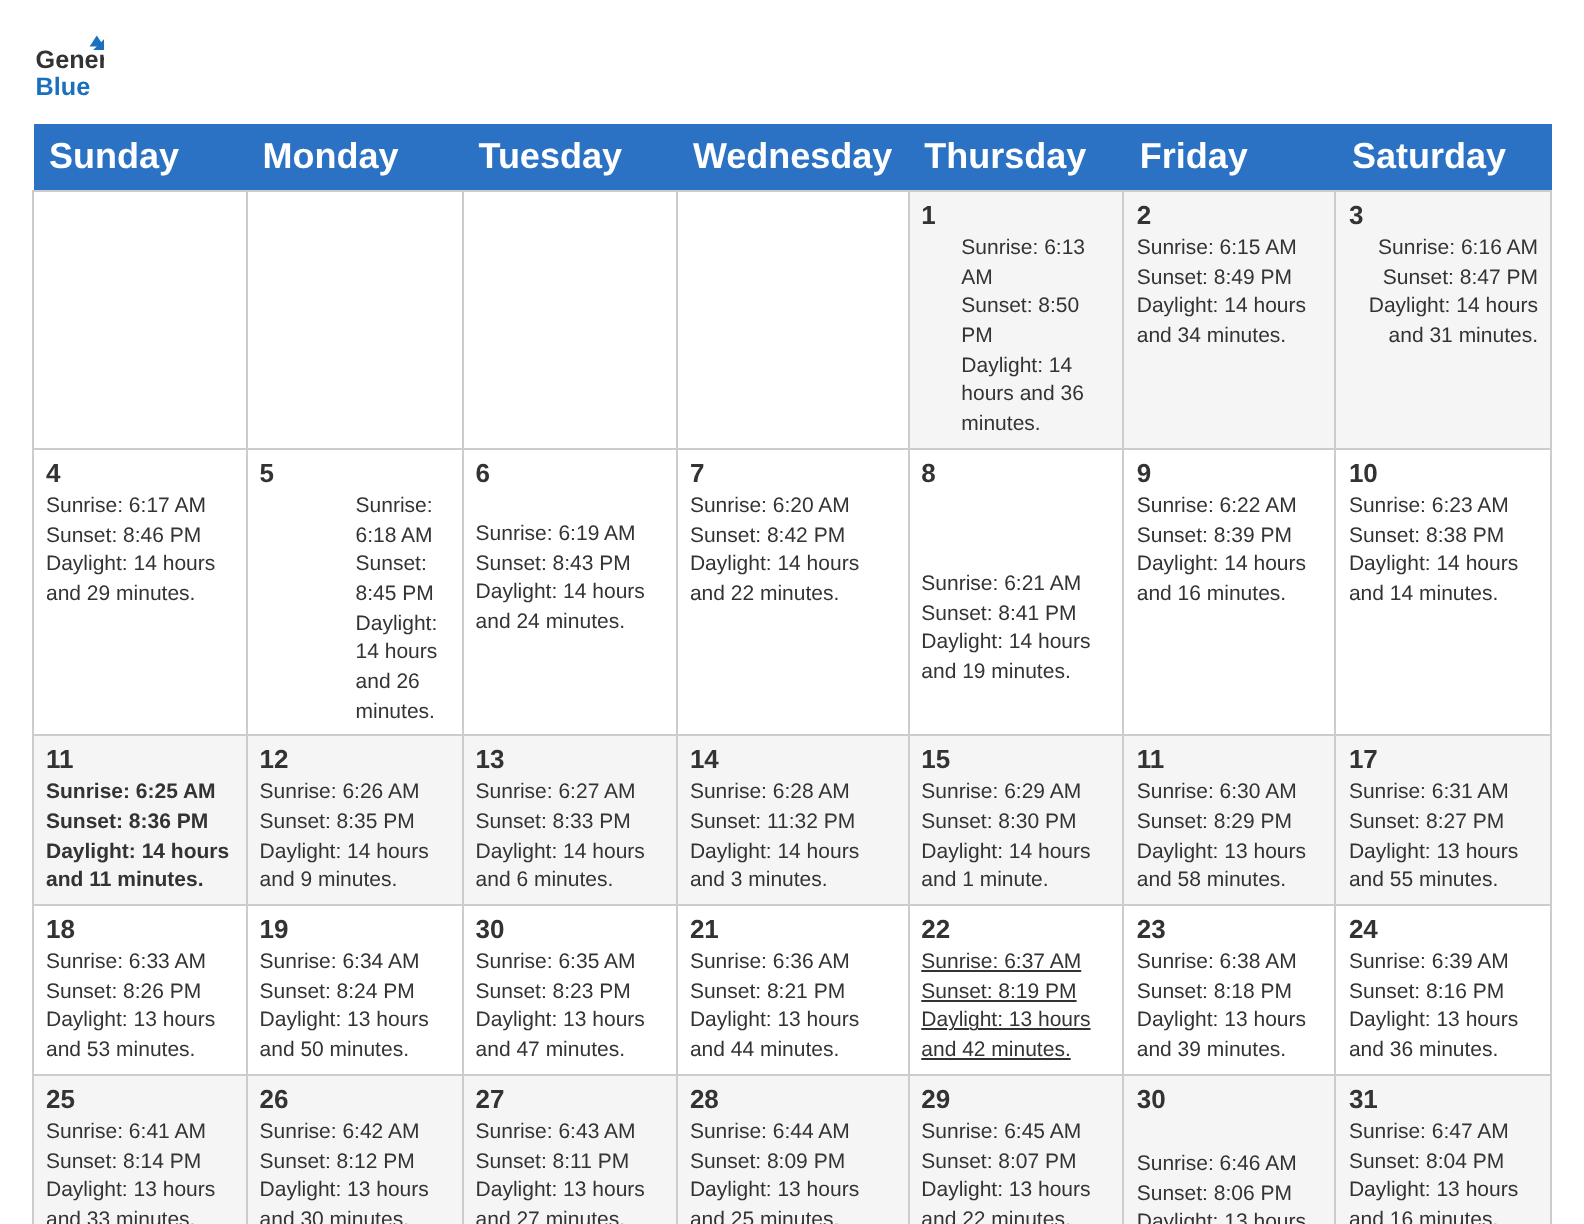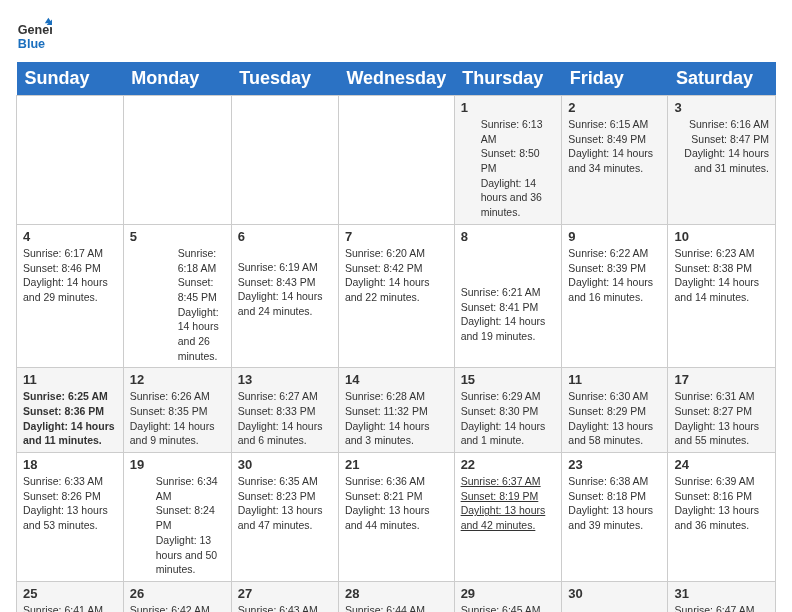--- a/index.html
+++ b/index.html
@@ -224,21 +224,21 @@
       </tr>
       <tr>
         <td>
           <span class="day-num">18</span>
           <div class="day-info" style="white-space: pre-line;">Sunrise: 6:33 AM
 Sunset: 8:26 PM
 Daylight: 13 hours and 53 minutes.</div>
         </td>
         <td>
           <span class="day-num">19</span>
-          <div class="day-info" style="white-space: pre-line; margin-left: 26px;">Sunrise: 6:34 AM
+          <div class="day-info" style="white-space: pre-line;">Sunrise: 6:34 AM
 Sunset: 8:24 PM
 Daylight: 13 hours and 50 minutes.</div>
         </td>
         <td>
           <span class="day-num">30</span>
           <div class="day-info" style="white-space: pre-line;">Sunrise: 6:35 AM
 Sunset: 8:23 PM
 Daylight: 13 hours and 47 minutes.</div>
         </td>
         <td>

